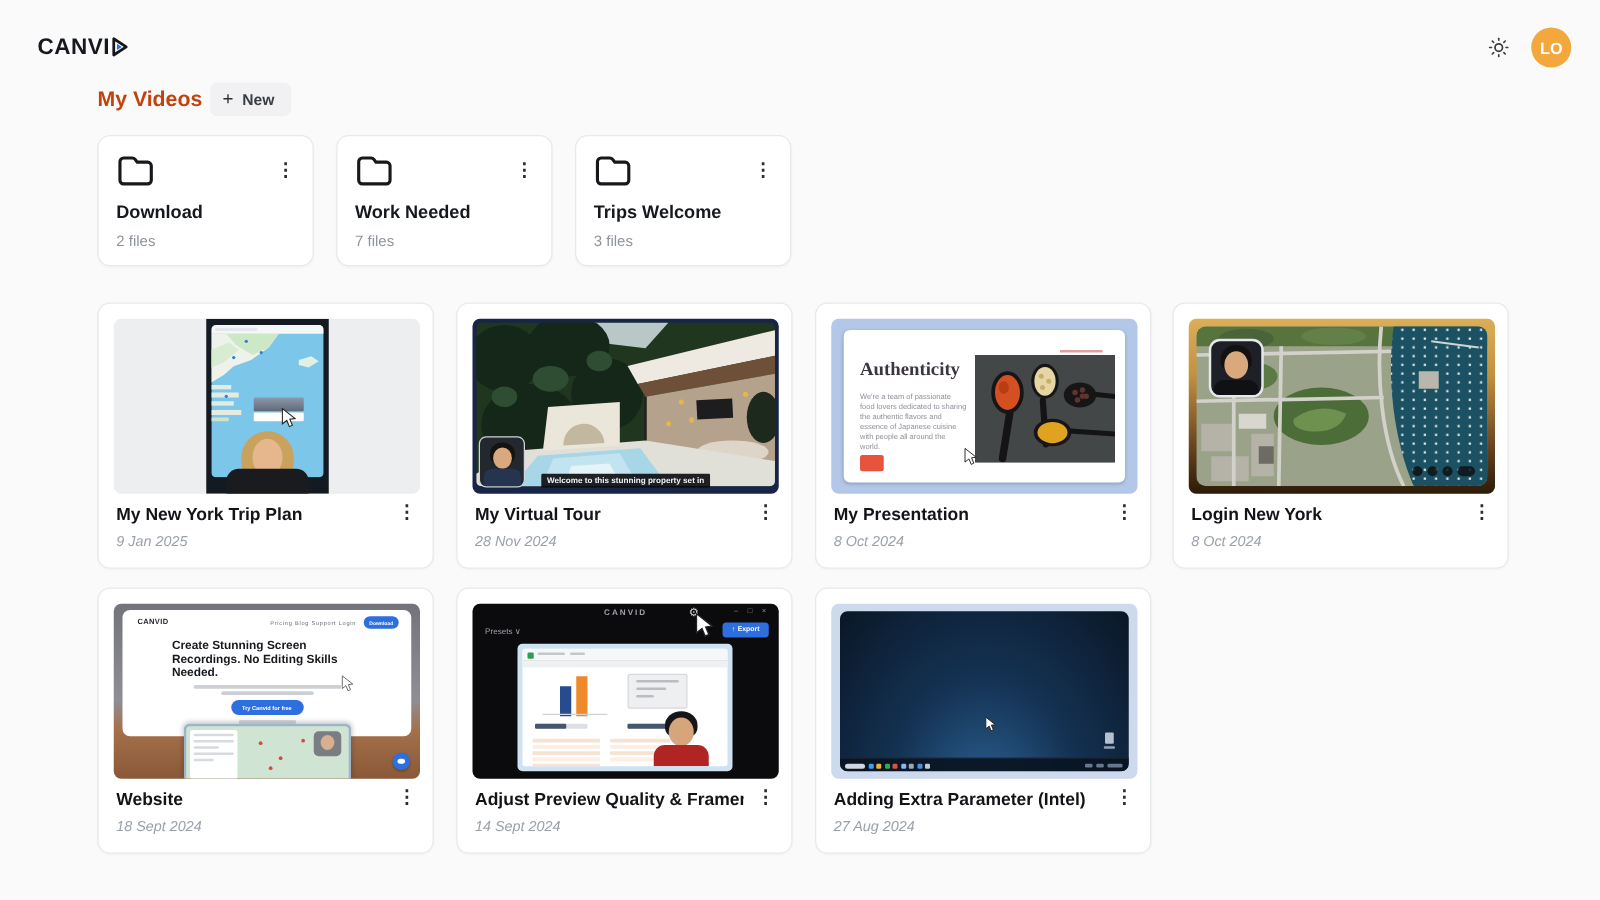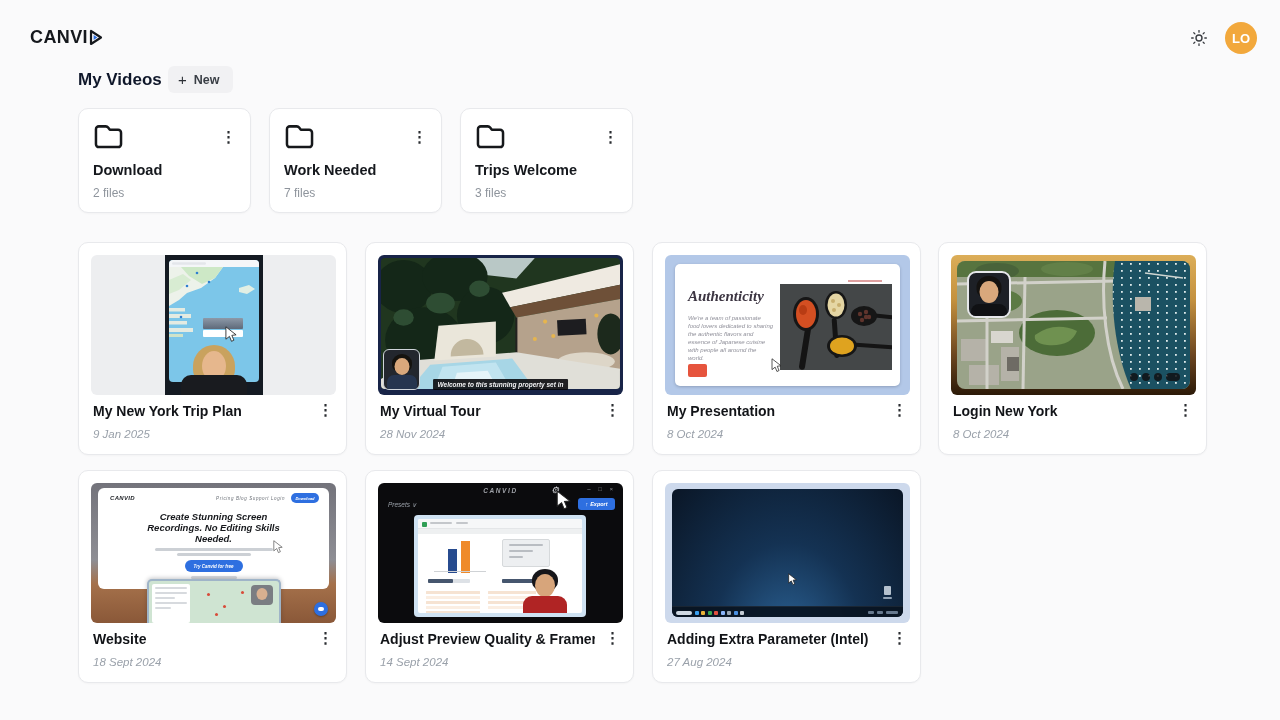--- a/index.html
+++ b/index.html
@@ -13,39 +13,39 @@
   .search { position:absolute; left:420px; top:23px; width:442px; height:30px; background:#fff;
             border:1px solid #d9dce1; border-radius:8px; font-size:12px; color:#49505a;
             padding:0 12px; outline:none; }
   .search::placeholder { color:#9aa2ad; }
   .sun { position:absolute; left:1191px; top:30px; width:16px; height:16px; cursor:pointer; }
   .avatar { position:absolute; left:1225px; top:22px; width:32px; height:32px; border-radius:50%;
             background:#F2A83C; color:#fff; font-size:13px; font-weight:700;
             display:flex; align-items:center; justify-content:center; }
 
   
-  .page-title { position:absolute; left:78px; top:70px; font-size:17px; font-weight:800; color:#0f172a; }
+  .page-title { position:absolute; left:78px; top:70px; font-size:17px; font-weight:800; color:#c2410c; }
   .new-btn { position:absolute; left:168px; top:66px; height:27px; padding:0 14px 0 10px;
              background:#f1f1f3; border:none; border-radius:6px; display:flex; align-items:center; gap:7px;
              font-family:inherit; font-size:12.5px; font-weight:700; color:#3a3f46; cursor:pointer; }
   .new-btn .plus { font-size:15px; font-weight:400; color:#2b2f35; }
 
   
   .fcard { position:absolute; top:108px; width:173px; height:105px; background:#fff;
            border:1px solid #e8e9ec; border-radius:10px; box-shadow:0 1px 2px rgba(20,24,30,.03); cursor:pointer; }
   .fcard .folder-ic { position:absolute; left:14px; top:14px; }
   .fname { position:absolute; left:14px; top:53px; font-size:14.5px; font-weight:700; color:#15181d; }
   .ffiles { position:absolute; left:14px; top:77px; font-size:12px; color:#8e949c; }
   .kebab { position:absolute; font-size:15px; font-weight:700; color:#2a2d31; line-height:1; cursor:pointer; }
   .fcard .kebab { right:14px; top:20px; }
 
   
   .vcard { position:absolute; width:269px; height:213px; background:#fff; border:1px solid #e8e9ec;
            border-radius:10px; box-shadow:0 1px 2px rgba(20,24,30,.03); cursor:pointer; }
-  .thumb { position:absolute; left:12px; top:12px; width:245px; height:140px; border-radius:6px; overflow:hidden;font-style:italic; }
+  .thumb { position:absolute; left:12px; top:12px; width:245px; height:140px; border-radius:6px; overflow:hidden; }
   .vtitle { position:absolute; left:14px; top:160px; width:215px; font-size:14px; font-weight:700; color:#121418;
             white-space:nowrap; overflow:hidden; }
   .vdate  { position:absolute; left:14px; top:185px; font-size:11.5px; color:#9aa1aa;font-style:italic; }
   .vcard .kebab { right:13px; top:159px; }
 
   .cursor { position:absolute; pointer-events:none; }
 
   
   .t1 { background:#edeef0; }
   .t1-strip { position:absolute; left:74px; width:98px; top:0; bottom:0; background:#141a22; }
@@ -100,21 +100,21 @@
   .t4-controls span { width:8px; height:8px; border-radius:50%; background:rgba(15,17,20,.85); }
 
   
   .t5 { background:linear-gradient(180deg,#73737b 0%,#8e8e94 55%,#a5714b 72%,#8a5838 100%); }
   .t5-page { position:absolute; left:7px; right:7px; top:5px; height:101px; background:#fff; border-radius:6px; }
   .t5-logo { position:absolute; left:12px; top:7px; font-size:6px; font-weight:800; letter-spacing:.3px; color:#1d2025; }
   .t5-nav { position:absolute; right:44px; top:8px; font-size:4.5px; color:#6b7077; letter-spacing:.6px; }
   .t5-dl { position:absolute; right:10px; top:5px; width:28px; height:10px; border-radius:5px; background:#2E6FE0;
            color:#fff; font-size:4px; font-weight:700; display:flex; align-items:center; justify-content:center; }
   .t5-headline { position:absolute; left:50%; transform:translateX(-50%); top:23px; width:152px;
-                 font-size:9.5px; line-height:11px; font-weight:800; color:#16181c; text-align:center; }
+                 font-size:9.5px; line-height:11px; font-weight:800; color:#16181c; text-align:left; }
   .t5-sub1,.t5-sub2 { position:absolute; left:50%; transform:translateX(-50%); height:2.5px; border-radius:2px; background:#ccd0d5; }
   .t5-sub1 { top:60px; width:118px; } .t5-sub2 { top:65px; width:74px; }
   .t5-cta { position:absolute; left:50%; transform:translateX(-50%); top:72px; width:58px; height:12px; border-radius:6px;
             background:#2E6FE0; color:#fff; font-size:4.5px; font-weight:700;
             display:flex; align-items:center; justify-content:center; }
   .t5-trust { position:absolute; left:50%; transform:translateX(-50%); top:88px; width:46px; height:2.5px;
               border-radius:2px; background:#d8dbdf; }
   .t5-shot { position:absolute; left:56px; top:96px; width:134px; height:44px; border-radius:5px 5px 0 0;
              background:#cfe4d2; border:2px solid #9fb4c8; border-bottom:none; overflow:hidden;
              box-shadow:0 -1px 4px rgba(20,25,35,.25); }

